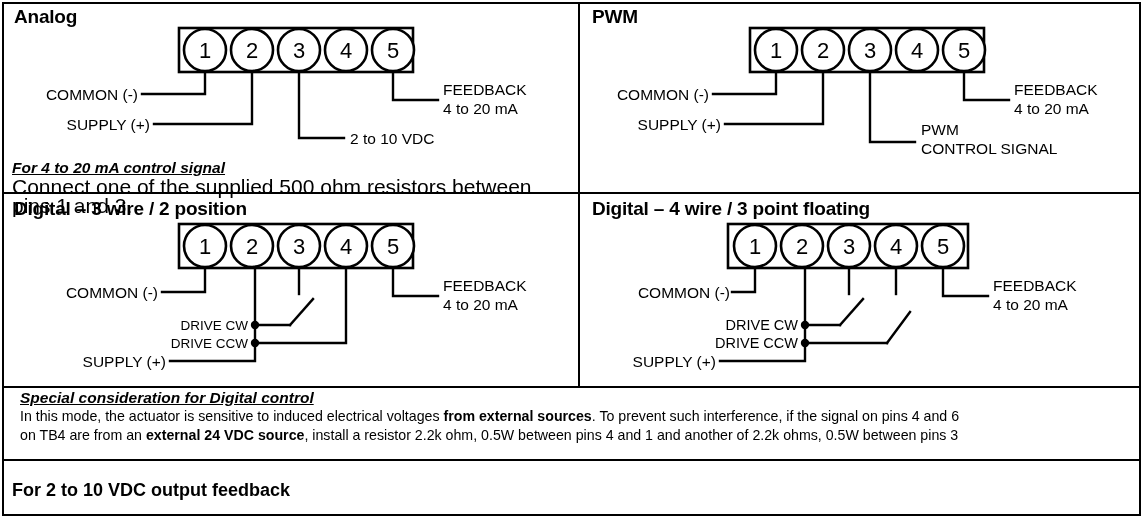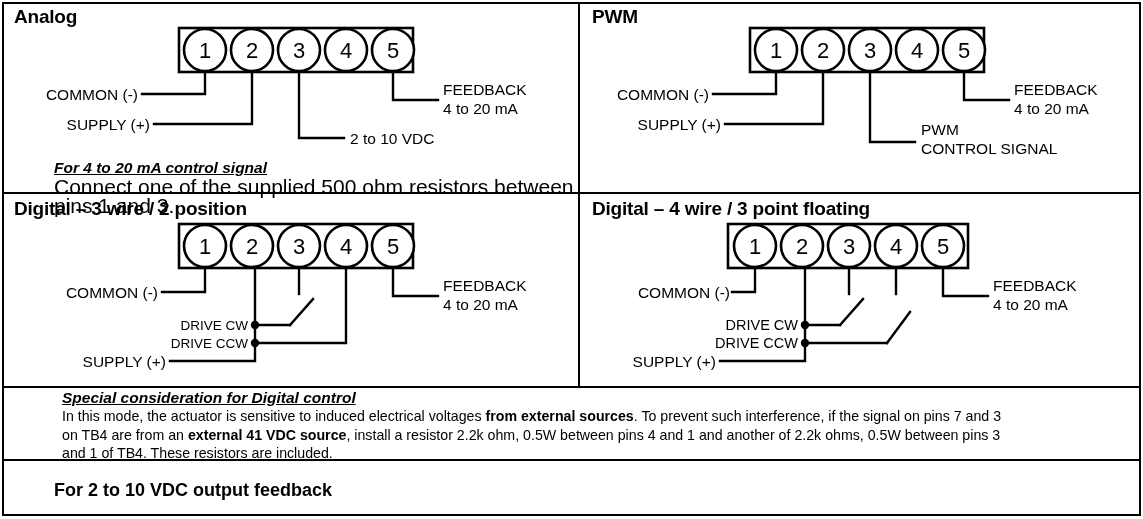--- a/index.html
+++ b/index.html
@@ -11,21 +11,21 @@
 
   .vdiv{position:absolute;left:578px;top:2px;width:2px;height:386px;background:#000;}
   .hdiv{position:absolute;left:2px;width:1139px;height:2px;background:#000;}
 
   .panel{position:absolute;box-sizing:border-box;}
   .panel-title{font-size:19px;font-weight:bold;letter-spacing:-0.2px;
                position:absolute;left:12px;top:4px;white-space:nowrap;}
 
   .diagram{position:absolute;left:0;top:0;}
 
-  .textblock{position:absolute;box-sizing:border-box;margin-left:42px;}
+  .textblock{position:absolute;box-sizing:border-box;}
   .sub-head{font-size:15.5px;font-weight:bold;font-style:italic;
             text-decoration:underline;white-space:nowrap;line-height:19px;}
   .body-line{font-size:21px;line-height:19px;}
   .body-small{font-size:14.2px;line-height:18.5px;}
   .sec-head{font-size:18px;font-weight:bold;line-height:23px;white-space:nowrap;}
   b{font-weight:bold;text-align:right;}
 </style>
 </head>
 <body>
 
@@ -225,25 +225,24 @@
       <g font-family="Liberation Sans, sans-serif" font-size="14.5" fill="#000">
         <text x="218" y="136" text-anchor="end">DRIVE CW</text>
         <text x="218" y="154" text-anchor="end">DRIVE CCW</text>
       </g>
     </svg>
   </div>
 
   <div class="textblock" style="left:20px;top:388px;width:1120px;height:70px;">
     <div class="sub-head">Special consideration for Digital control</div>
     <div class="body-small">
-      <span>In this mode, the actuator is sensitive to induced electrical voltages </span><b>from external sources</b><span>. To prevent such interference, if the signal on pins 7 and 3</span>
+      <span>In this mode, the actuator is sensitive to induced electrical voltages </span><b>from external sources</b><span>. To prevent such interference, if the signal on pins 4 and 6</span>
     </div>
     <div class="body-small">
-      <span>on TB4 are from an </span><b>external 41 VDC source</b><span>, install a resistor 2.2k ohm, 0.5W between pins 4 and 1 and another of 2.2k ohms, 0.5W between pins 3</span>
+      <span>on TB4 are from an </span><b>external 24 VDC source</b><span>, install a resistor 2.2k ohm, 0.5W between pins 4 and 1 and another of 2.2k ohms, 0.5W between pins 3</span>
     </div>
-    <div class="body-small">and 1 of TB4. These resistors are included.</div>
   </div>
 
   <div class="textblock" style="left:12px;top:479px;width:1120px;height:52px;">
     <div class="sec-head">For 2 to 10 VDC output feedback</div>
   </div>
 
 </div>
 
 </body></html>

